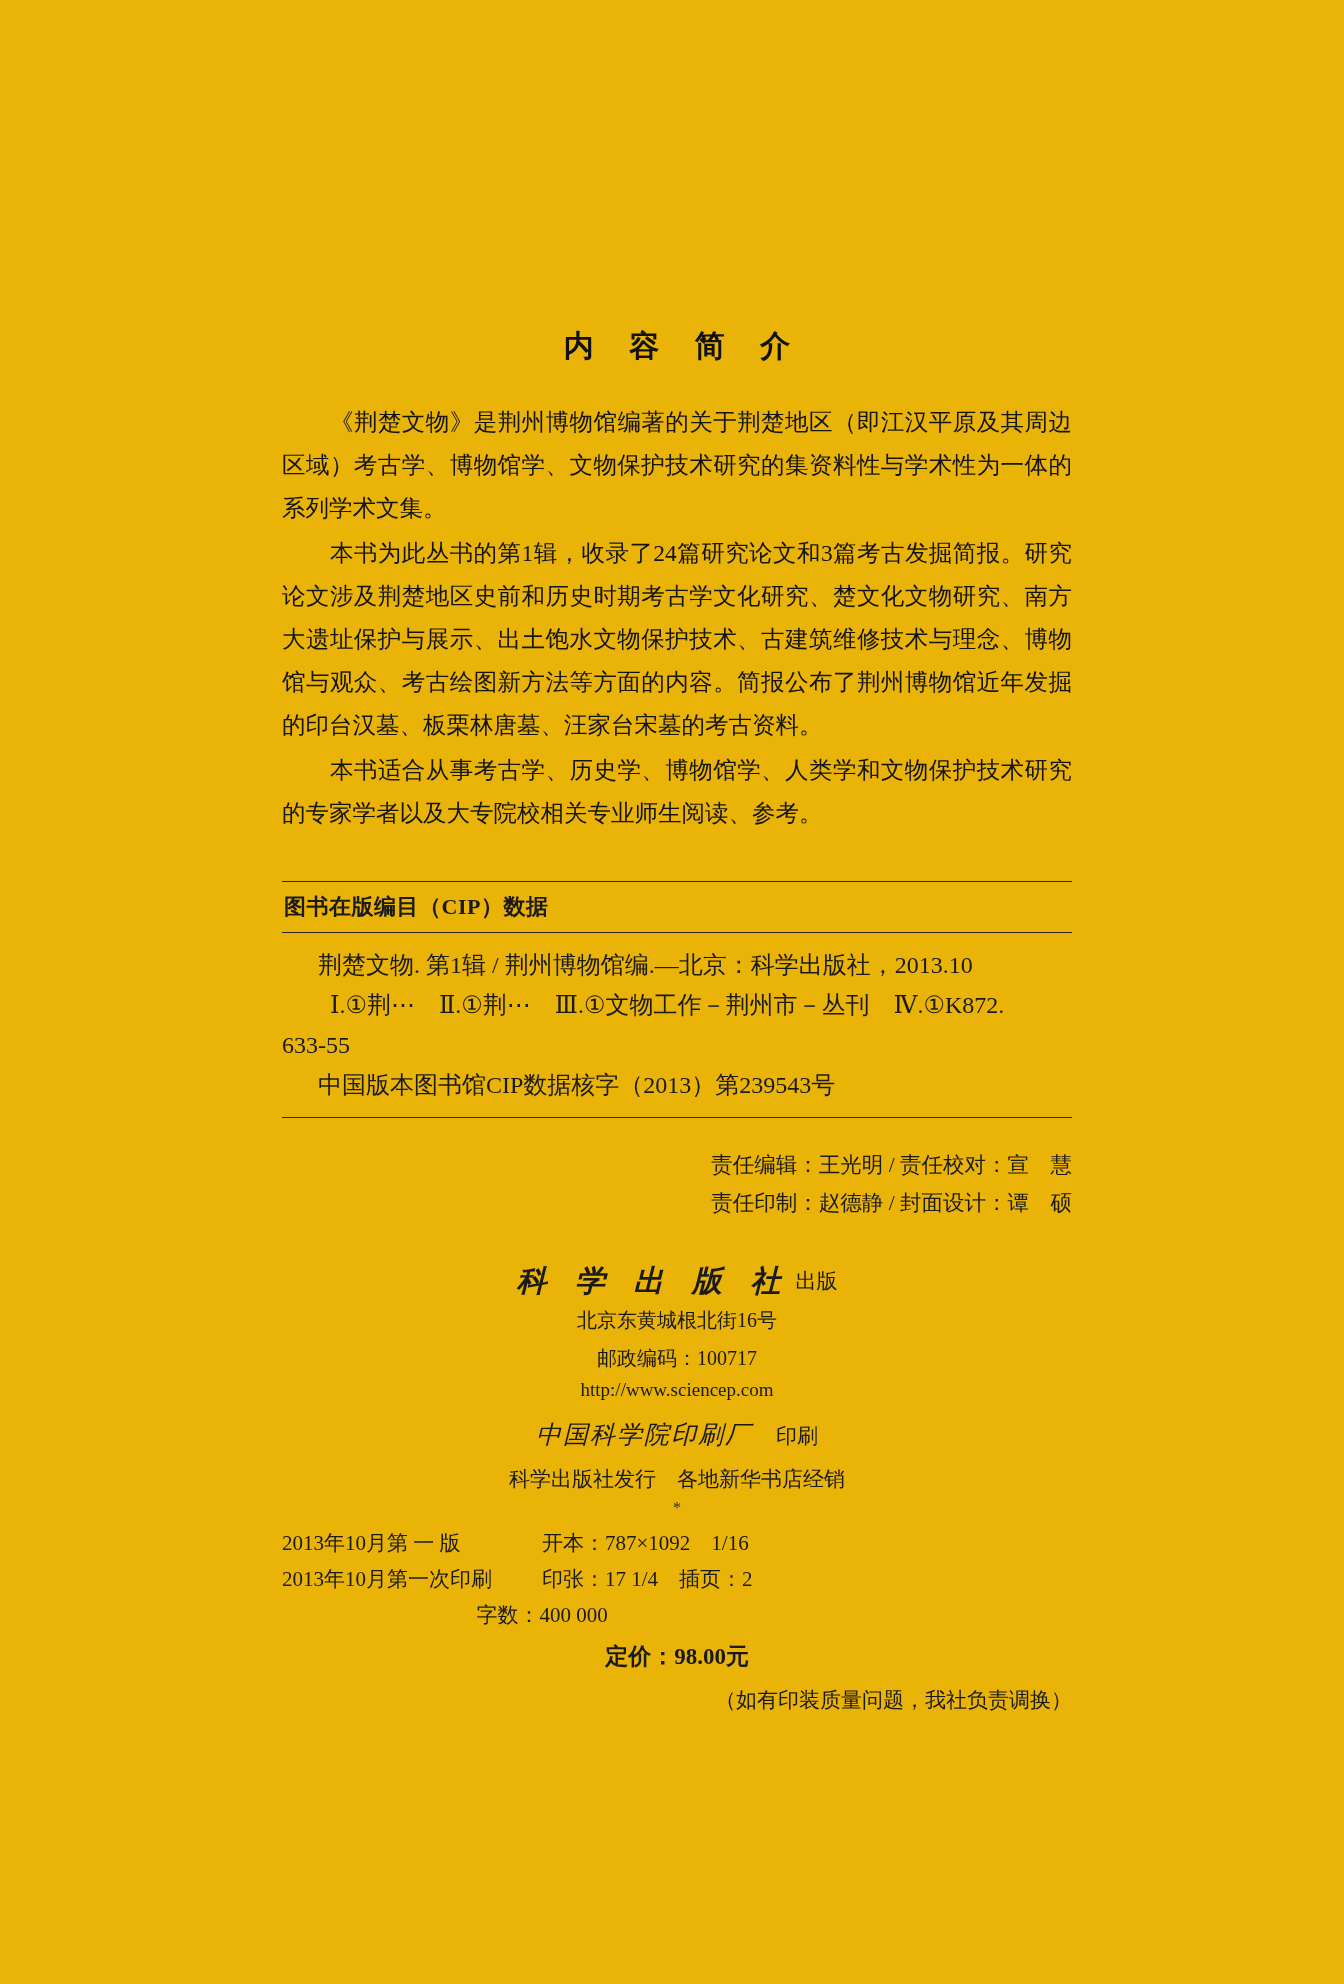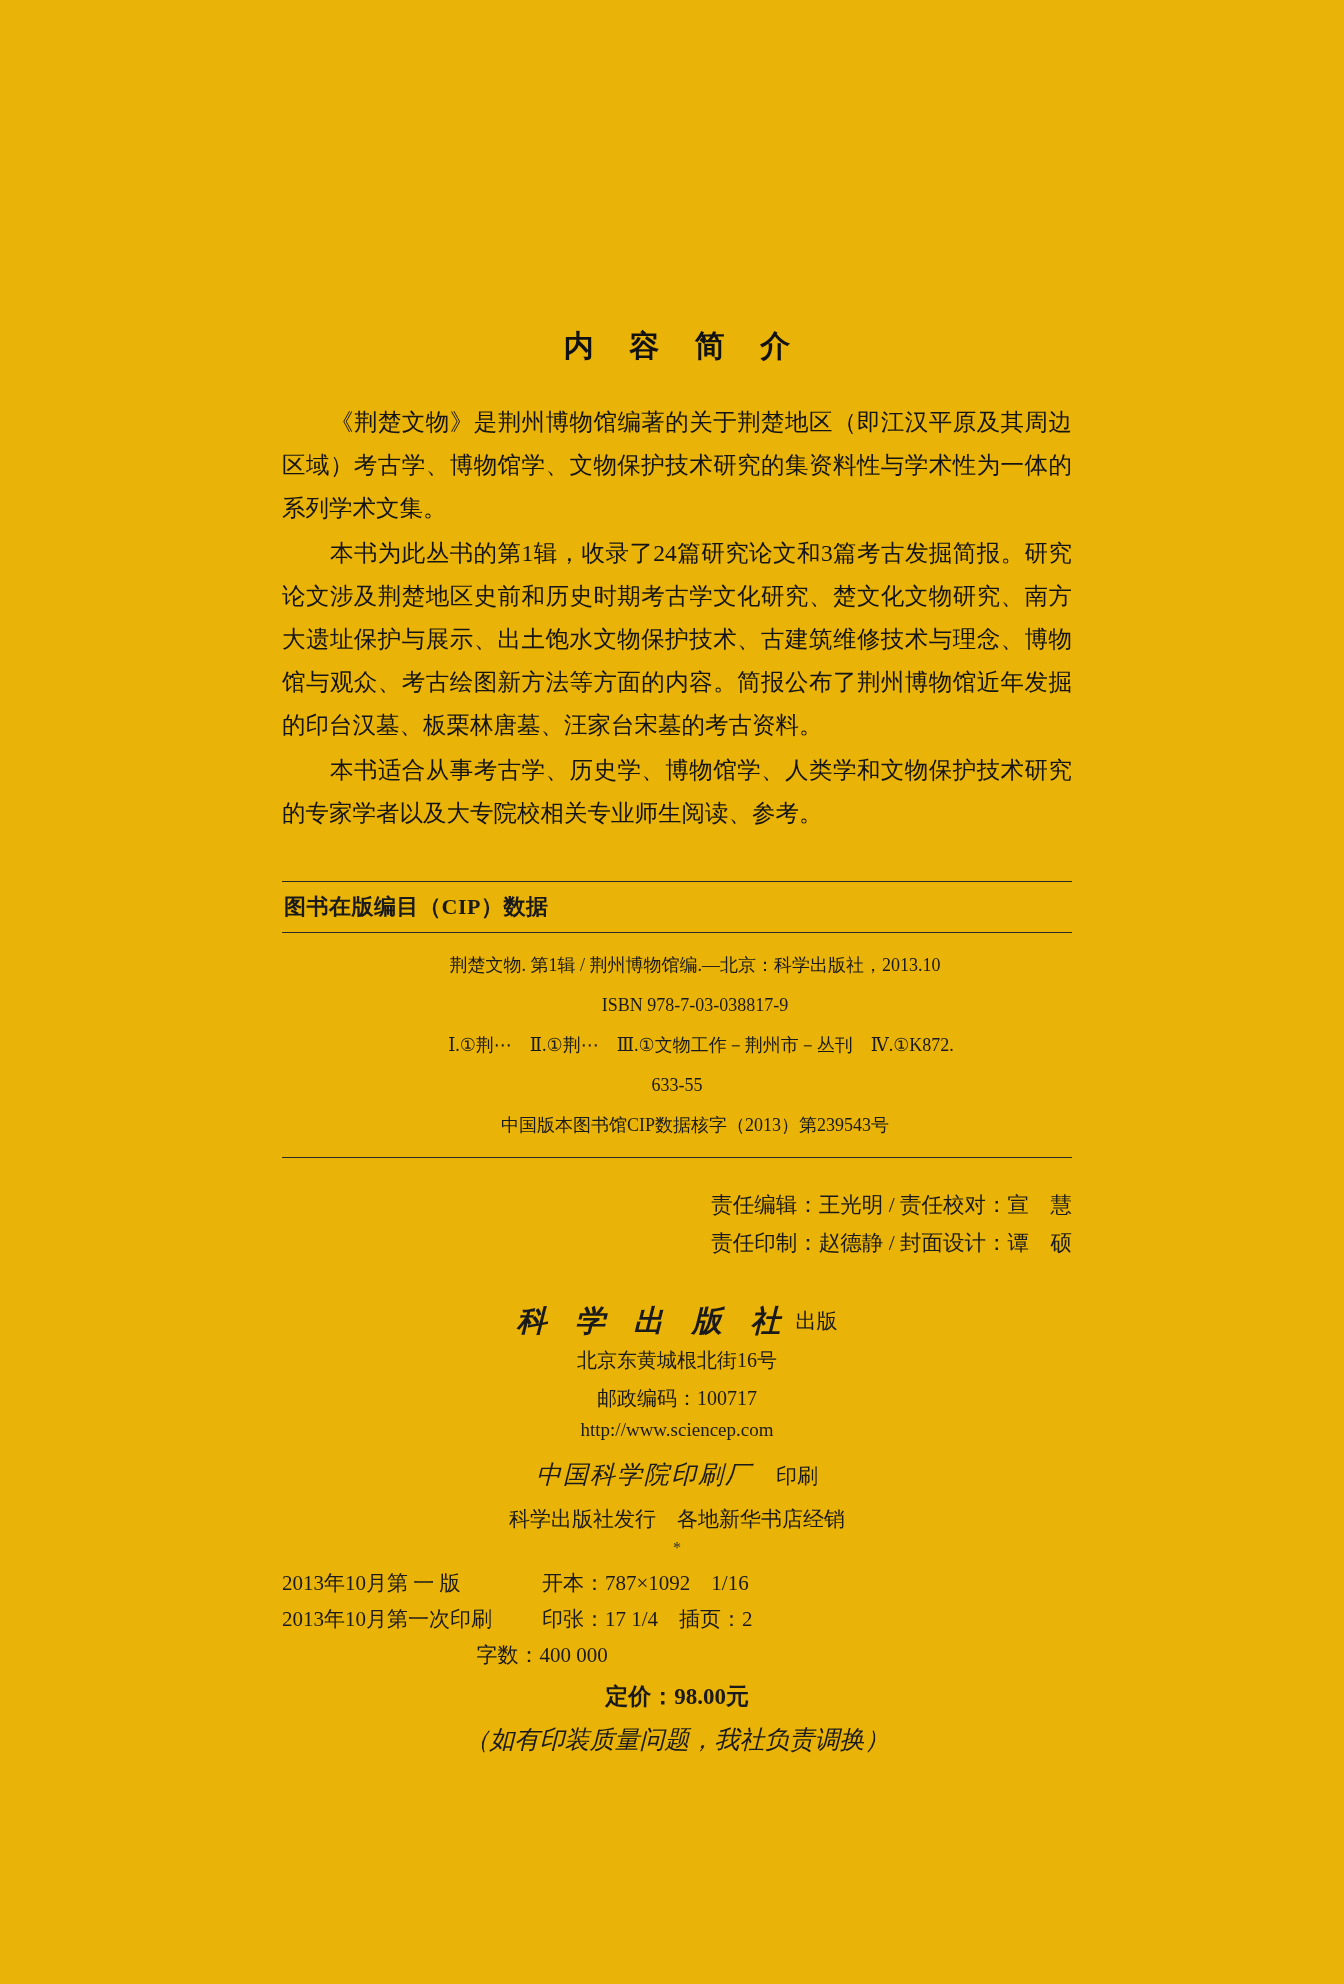--- a/index.html
+++ b/index.html
@@ -63,24 +63,23 @@
     border-top: 1.4px solid #2a2a2a;
     margin: 0;
   }
   .cip-head {
     font-size: 22px;
     font-weight: bold;
     padding: 10px 0 10px 2px;
     letter-spacing: 0.5px;
   }
   .cip-body {
-    font-size: 18px;
+    font-size: 24px;
     line-height: 40px;
     padding: 12px 0 12px 0;
-    text-align: center;
   }
   .cip-body .ln {
     margin: 0;
   }
   .cip-body .ind {
     text-indent: 36px;
   }
   .cip-body .ind2 {
     text-indent: 30px;
   }
@@ -180,25 +179,24 @@
     width: 520px;
   }
   .price {
     text-align: center;
     font-size: 23px;
     font-weight: bold;
     line-height: 40px;
     margin-top: 4px;
   }
   .note {
-    text-align: center;
-    font-size: 25px;
+    text-align: right;
+    font-size: 21px;
     line-height: 38px;
     margin-top: 4px;
-    font-style: italic;
   }
 </style>
 </head>
 <body>
 
 <div class="page">
   <div class="content">
 
     <div class="cn-title">内 容 简 介</div>
 
@@ -207,21 +205,20 @@
       <p>本书为此丛书的第1辑，收录了24篇研究论文和3篇考古发掘简报。研究论文涉及荆楚地区史前和历史时期考古学文化研究、楚文化文物研究、南方大遗址保护与展示、出土饱水文物保护技术、古建筑维修技术与理念、博物馆与观众、考古绘图新方法等方面的内容。简报公布了荆州博物馆近年发掘的印台汉墓、板栗林唐墓、汪家台宋墓的考古资料。</p>
       <p>本书适合从事考古学、历史学、博物馆学、人类学和文物保护技术研究的专家学者以及大专院校相关专业师生阅读、参考。</p>
     </div>
 
     <div class="cip-wrap">
       <hr class="rule">
       <div class="cip-head">图书在版编目（CIP）数据</div>
       <hr class="rule">
       <div class="cip-body">
         <p class="ln ind">荆楚文物. 第1辑 / 荆州博物馆编.—北京：科学出版社，2013.10</p>
-        <p class="ln ind">ISBN 978-7-03-038817-9</p>
         <p class="ln ind2" style="text-indent:48px">Ⅰ.①荆⋯　Ⅱ.①荆⋯　Ⅲ.①文物工作－荆州市－丛刊　Ⅳ.①K872.</p>
         <p class="ln">633-55</p>
         <p class="ln ind">中国版本图书馆CIP数据核字（2013）第239543号</p>
       </div>
       <hr class="rule">
     </div>
 
     <div class="credits">
       <div>责任编辑：王光明 / 责任校对：宣　慧</div>
       <div>责任印制：赵德静 / 封面设计：谭　硕</div>

